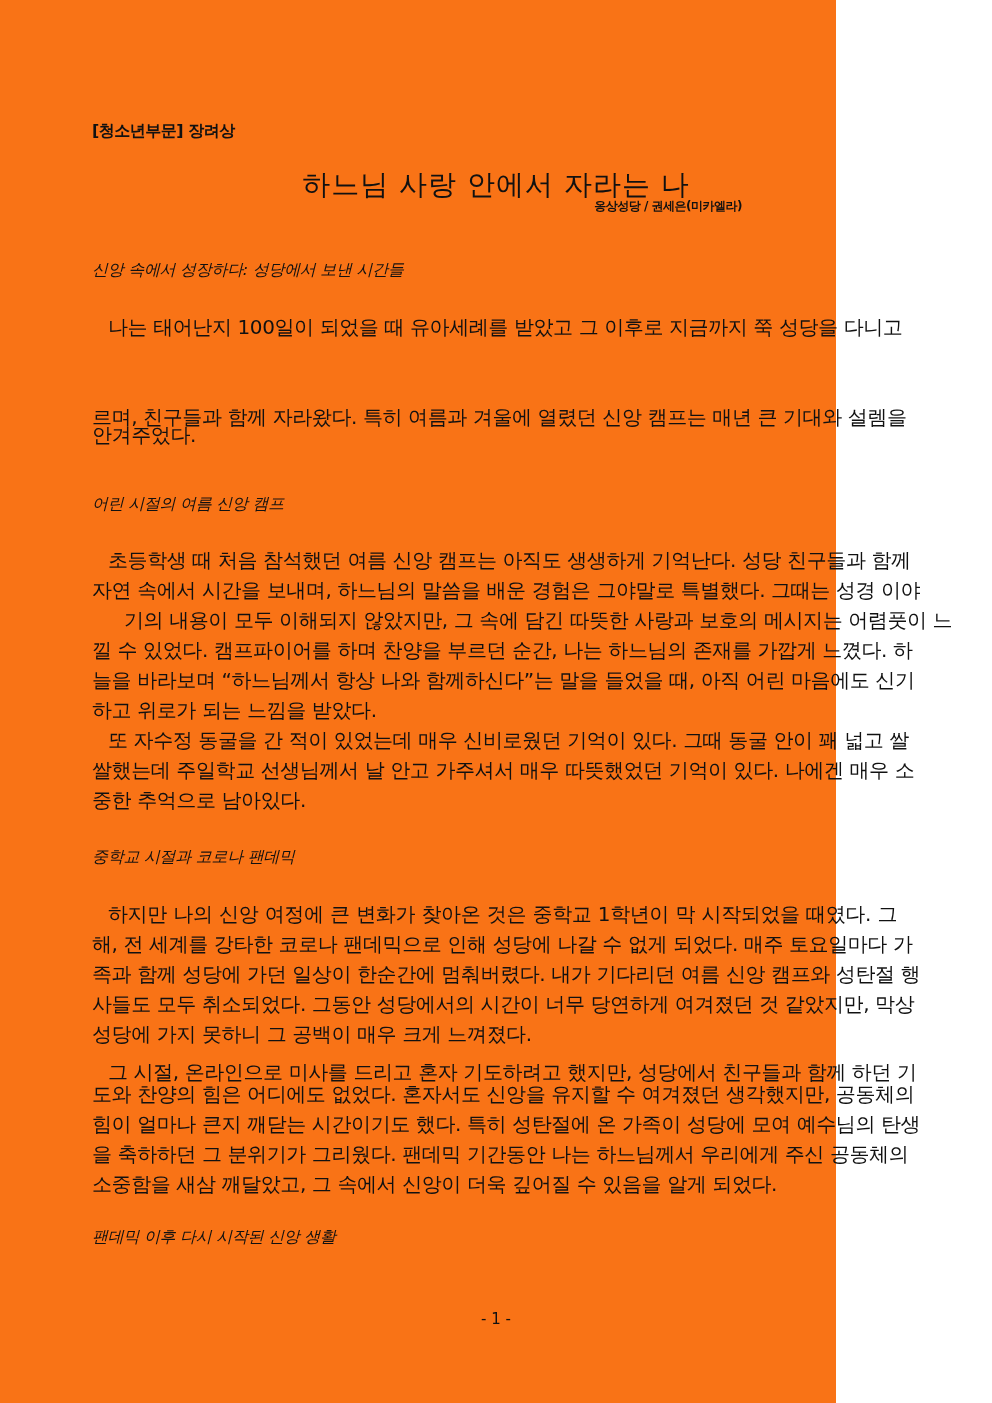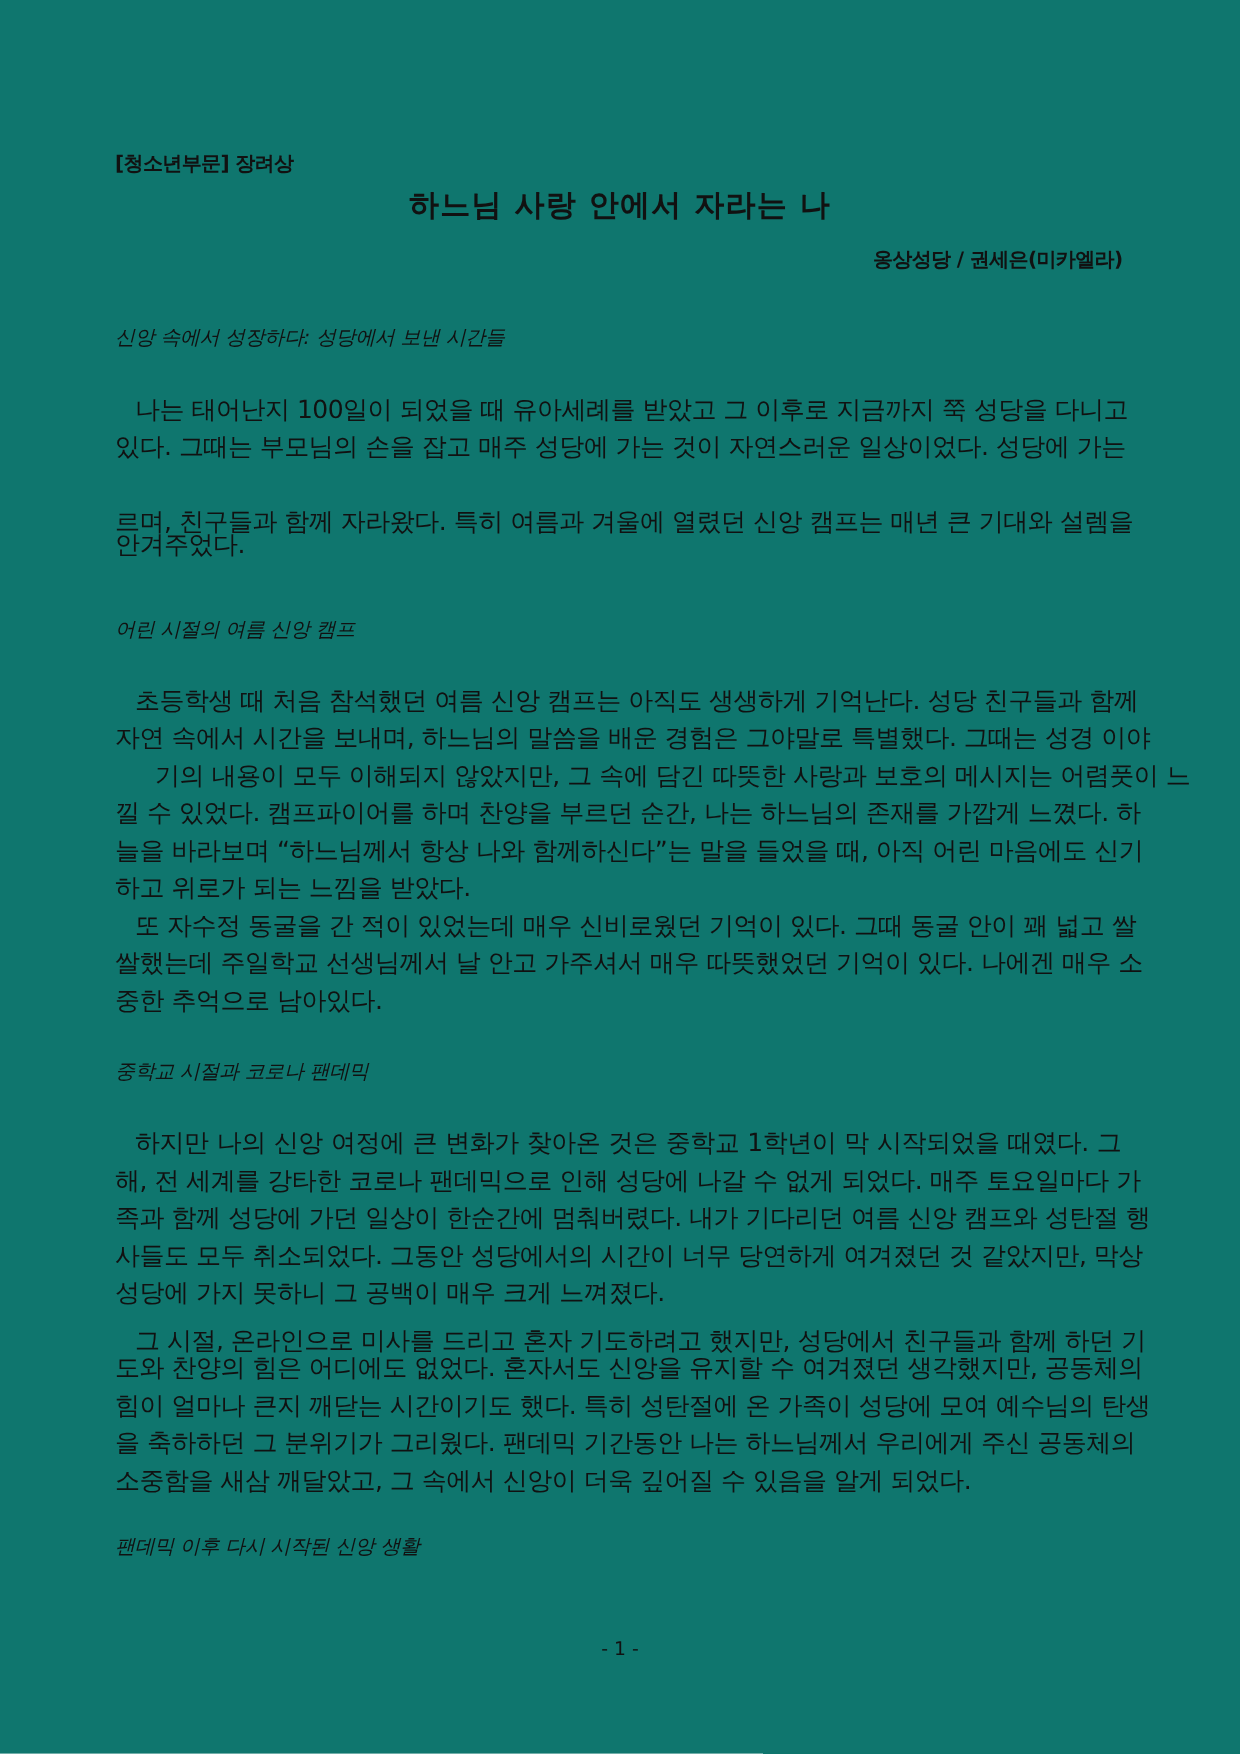--- a/index.html
+++ b/index.html
@@ -1,40 +1,39 @@
 <!DOCTYPE html>
 <html><head>
 <meta charset="utf-8">
 <style>
   html, body { margin: 0; padding: 0; background: #ffffff; }
   body { width: 992px; height: 1403px; position: relative; overflow: hidden;
          font-family: "DejaVu Sans", "Liberation Sans", sans-serif; color: #111; }
-  .page { position: absolute; left: 0; top: 0; width: 992px; height: 1403px; background: #0f766e; }
+  .page { position: absolute; left: 0; top: 0; width: 836px; height: 1403px; background: #f97316; }
   .award { position: absolute; left: 92px; top: 121px; font-size: 16px; font-weight: bold; letter-spacing: -0.5px; }
-  .title { position: absolute; left: 0; width: 992px; top: 148px; text-align: center; font-size: 24px; font-weight: bold; letter-spacing: 1px; }
-  .byline { position: absolute; right: 94px; top: 198px; font-size: 16px; font-weight: bold; letter-spacing: -0.5px; }
+  .title { position: absolute; left: 0; width: 992px; top: 166px; text-align: center; font-size: 28px; font-weight: normal; letter-spacing: 1px; }
+  .byline { position: absolute; right: 94px; top: 198px; font-size: 12px; font-weight: bold; letter-spacing: -0.5px; }
   .h { position: absolute; left: 92px; font-size: 16px; font-weight: normal; white-space: nowrap; letter-spacing: -0.3px; font-style: italic; }
   .line { position: absolute; left: 92px; width: 805px; font-size: 20px; white-space: nowrap;
           text-align: justify; text-align-last: justify; letter-spacing: -0.4px; line-height: 20px; }
   .line.last { text-align-last: left; }
   .line.indent { padding-left: 16px; width: 789px; }
   .pageno { position: absolute; left: 0; width: 992px; top: 1310px; text-align: center; font-size: 15px; }
 </style>
 </head>
 <body>
 
 <div class="page">
 
   <div class="award">[청소년부문] 장려상</div>
   <div class="title">하느님 사랑 안에서 자라는 나</div>
   <div class="byline">옹상성당 / 권세은(미카엘라)</div>
 
   <div class="h" style="top:260px;">신앙 속에서 성장하다: 성당에서 보낸 시간들</div>
   <div class="line indent" style="top:317px;">나는 태어난지 100일이 되었을 때 유아세례를 받았고 그 이후로 지금까지 쭉 성당을 다니고</div>
-  <div class="line" style="top:347px;">있다. 그때는 부모님의 손을 잡고 매주 성당에 가는 것이 자연스러운 일상이었다. 성당에 가는</div>
   <div class="line" style="top:407px;">르며, 친구들과 함께 자라왔다. 특히 여름과 겨울에 열렸던 신앙 캠프는 매년 큰 기대와 설렘을</div>
   <div class="line last" style="top:425px;">안겨주었다.</div>
 
   <div class="h" style="top:494px;">어린 시절의 여름 신앙 캠프</div>
   <div class="line indent" style="top:550px;">초등학생 때 처음 참석했던 여름 신앙 캠프는 아직도 생생하게 기억난다. 성당 친구들과 함께</div>
   <div class="line" style="top:580px;">자연 속에서 시간을 보내며, 하느님의 말씀을 배운 경험은 그야말로 특별했다. 그때는 성경 이야</div>
   <div class="line" style="top:610px;margin-left:32px;">기의 내용이 모두 이해되지 않았지만, 그 속에 담긴 따뜻한 사랑과 보호의 메시지는 어렴풋이 느</div>
   <div class="line" style="top:640px;">낄 수 있었다. 캠프파이어를 하며 찬양을 부르던 순간, 나는 하느님의 존재를 가깝게 느꼈다. 하</div>
   <div class="line" style="top:670px;">늘을 바라보며 “하느님께서 항상 나와 함께하신다”는 말을 들었을 때, 아직 어린 마음에도 신기</div>
   <div class="line last" style="top:700px;">하고 위로가 되는 느낌을 받았다.</div>

